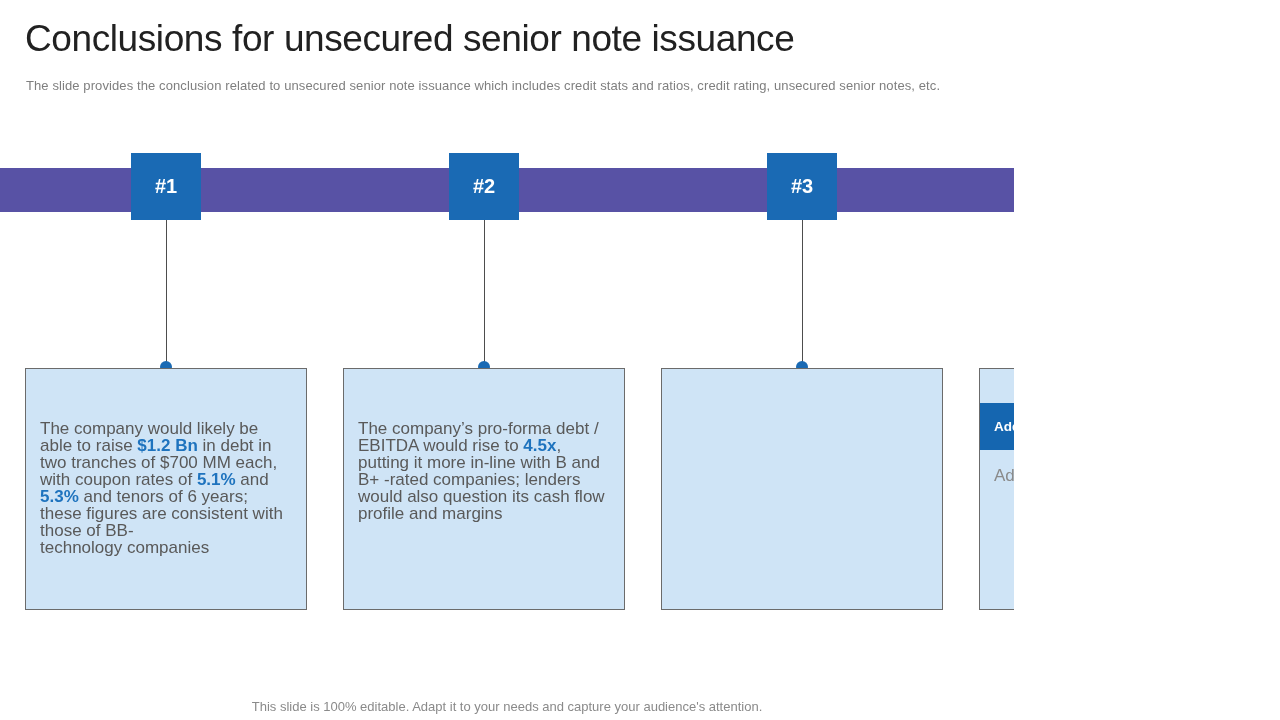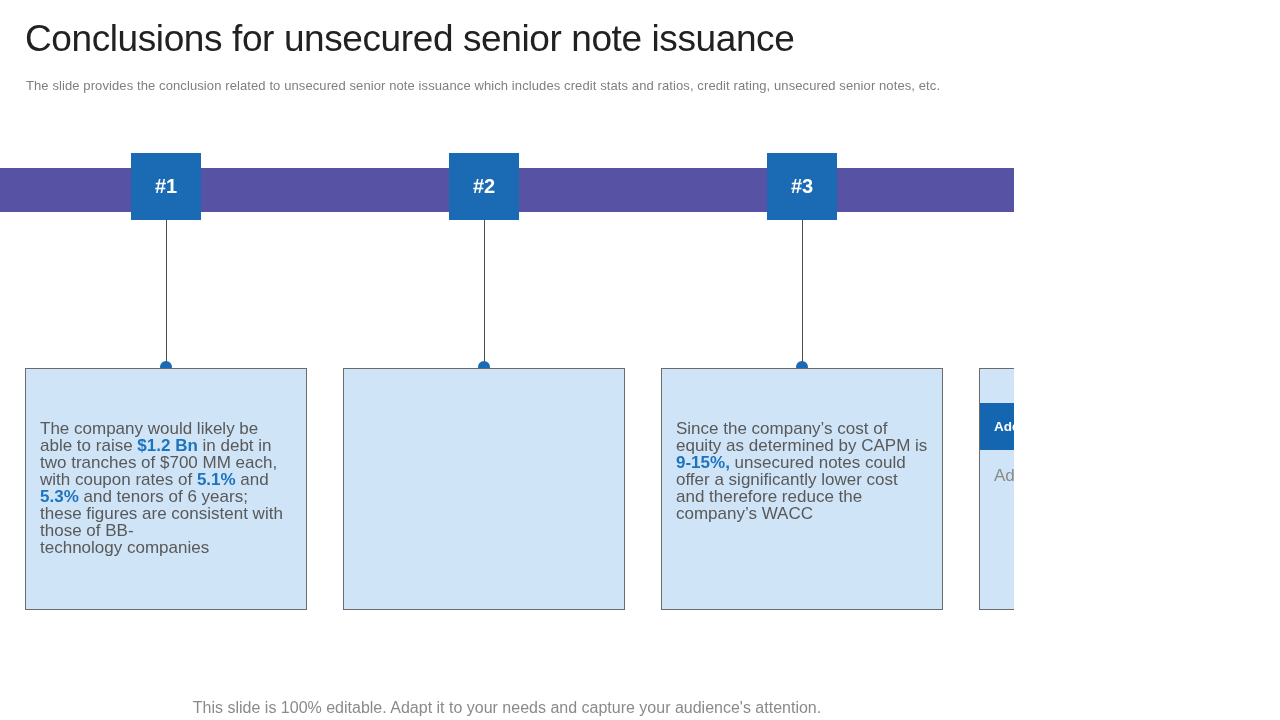--- a/index.html
+++ b/index.html
@@ -53,21 +53,21 @@
     display:flex;align-items:center;padding:0 14px;box-sizing:border-box;
   }
   .card-body{
     padding:17px 14px 0 14px;font-size:17px;line-height:17px;color:#595959;
     white-space:pre-wrap;
   }
   .card-body .hl{color:var(--highlight-blue);font-weight:bold;}
   .card-body .muted{color:#8a8a8a;}
   .footer{
     position:absolute;left:0;top:699px;width:100%;text-align:center;
-    font-size:16px;color:#8a8a8a;
+    font-size:13px;color:#8a8a8a;
   }
 </style>
 </head>
 <body>
 
 <div class="slide">
 
   <h1 class="title">Conclusions for unsecured senior note issuance</h1>
   <p class="subtitle">The slide provides the conclusion related to unsecured senior note issuance which includes credit stats and ratios, credit rating, unsecured senior notes, etc.</p>
 
@@ -105,25 +105,25 @@
   <div class="node n4"></div>
 
   <section class="card k1">
     <div class="card-top"></div>
     <div class="card-body"><span>The company would likely be able to raise </span><span class="hl">$1.2 Bn</span><span> in debt in two tranches of $700 MM each, with coupon rates of </span><span class="hl">5.1%</span><span> and </span><span class="hl">5.3%</span><span> and tenors of 6 years; these figures are consistent with those of BB-
 technology companies</span></div>
   </section>
 
   <section class="card k2">
     <div class="card-top"></div>
+    <div class="card-body"><span>The company’s pro-forma debt / EBITDA would rise to </span><span class="hl">4.5x</span><span>, putting it more in-line with B and B+ -rated companies; lenders would also question its cash flow profile and margins</span></div>
   </section>
 
   <section class="card k3">
     <div class="card-top"></div>
-    <div class="card-body"><span>Since the company’s cost of equity as determined by CAPM is </span><span class="hl">9-15%,</span><span> unsecured notes could offer a significantly lower cost and therefore reduce the company’s WACC</span></div>
   </section>
 
   <section class="card k4">
     <div class="card-top"></div>
     <div class="card-header">
       <span>Add text here</span>
     </div>
     <div class="card-body"><span class="muted">Add text here</span></div>
   </section>
 

